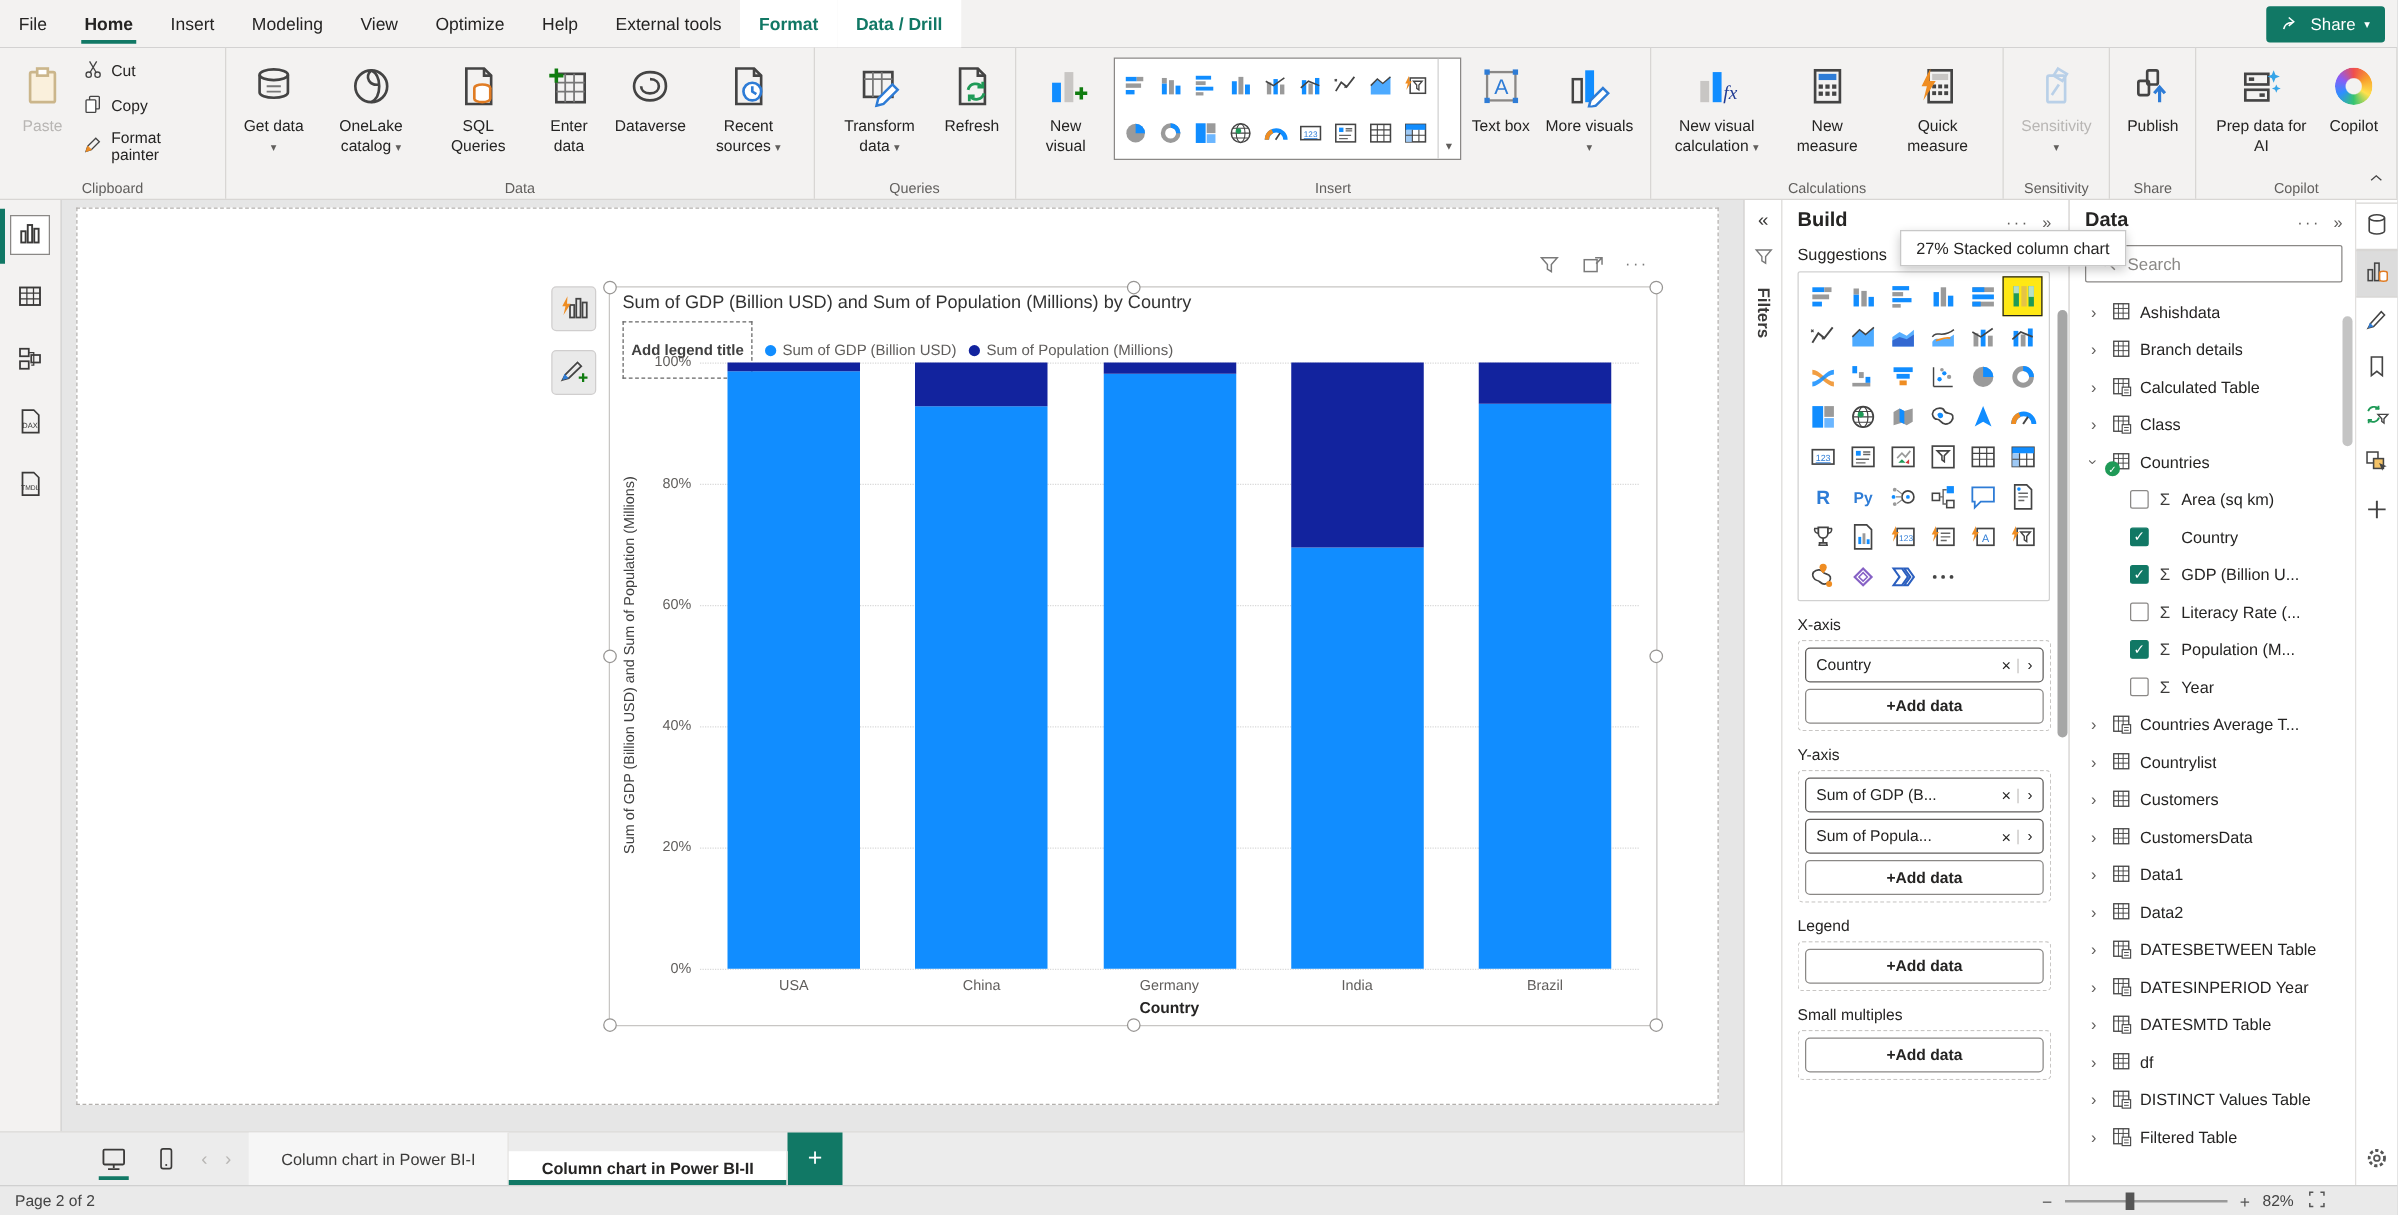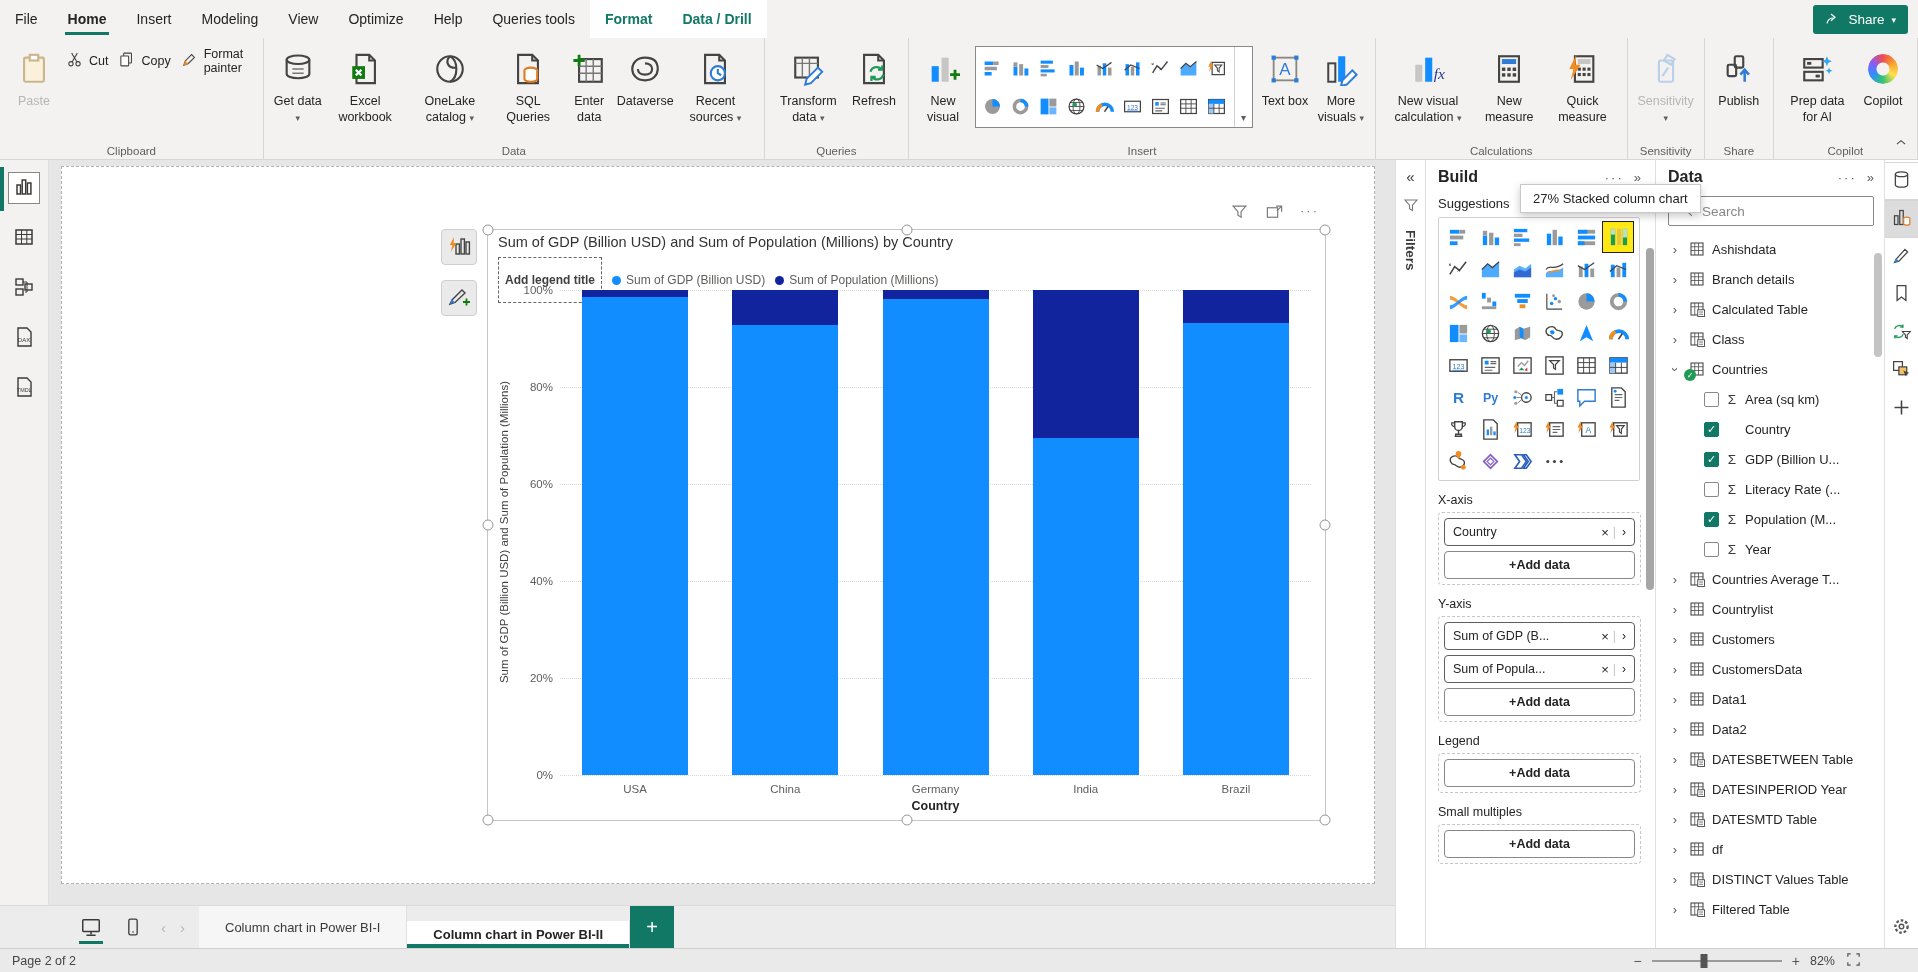--- a/index.html
+++ b/index.html
@@ -17,21 +17,21 @@
 
   
   .ribbon { position:absolute; left:0; top:38px; right:0; height:122px; background:#f3f2f1; border-bottom:1px solid #d8d6d4; display:flex; }
   .rgroup { position:relative; border-right:1px solid #d8d6d4; padding:6px 6px 18px 6px; display:flex; align-items:flex-start; }
   .rgroup-label { position:absolute; left:0; right:0; bottom:2px; text-align:center; font-size:11.5px; color:#605e5c; }
   .rbtn { width:auto; min-width:56px; max-width:92px; display:flex; flex-direction:column; align-items:center; gap:4px; padding:4px 4px; text-align:center; cursor:pointer; }
   .rbtn .ric { height:42px; display:flex; align-items:center; justify-content:center; }
   .rbtn .rlabel { font-size:12.5px; line-height:1.25; color:#252423; }
   .rbtn.disabled .rlabel { color:#b8b6b4; }
   .caret { font-size:9px; color:#605e5c; }
-  .clip-col { display:flex; flex-direction:row; gap:2px; justify-content:center; }
+  .clip-col { display:flex; flex-direction:column; gap:2px; justify-content:center; }
   .clip-item { display:flex; align-items:center; gap:6px; font-size:12.5px; padding:3px 4px; cursor:pointer; }
   .gallery-box { background:#fff; border:1px solid #8a8886; display:flex; align-items:stretch; margin:2px 4px; }
   .gallery-grid { display:grid; grid-template-columns:repeat(9,28px); grid-auto-rows:38px; padding:2px 3px; }
   .gallery-grid .cell, .bgallery .cell { display:flex; align-items:center; justify-content:center; cursor:pointer; }
   .gallery-chev { width:18px; border-left:1px solid #d1d1d1; display:flex; align-items:flex-end; justify-content:center; padding-bottom:4px; color:#605e5c; font-size:10px; }
   .ribbon-collapse { position:absolute; right:10px; bottom:6px; color:#444; cursor:pointer; }
   .copilot-circle { width:30px; height:30px; border-radius:50%; background:conic-gradient(#f04e4e,#f8a02c,#ffe14d,#35c46f,#2e8fff,#8a5cf6,#f04e4e); -webkit-mask:radial-gradient(circle at 50% 50%, transparent 6px, #000 7px); mask:radial-gradient(circle at 50% 50%, transparent 6px, #000 7px); display:inline-block; }
 
   
   .main { position:absolute; left:0; top:160px; right:0; bottom:24px; display:flex; }
@@ -140,21 +140,21 @@
 <div class="app">
 
   <div class="menubar">
       <div class="menu-item">File</div>
       <div class="menu-item active">Home</div>
       <div class="menu-item">Insert</div>
       <div class="menu-item">Modeling</div>
       <div class="menu-item">View</div>
       <div class="menu-item">Optimize</div>
       <div class="menu-item">Help</div>
-      <div class="menu-item">Queries tools</div>
+      <div class="menu-item">External tools</div>
       <div class="menu-item contextual">Format</div>
       <div class="menu-item contextual">Data / Drill</div>
       <div class="share-btn">
         <span><svg width="16" height="16" viewBox="0 0 24 24" xmlns="http://www.w3.org/2000/svg">
             <path d="M3 20c1-5 5-8 10-8" fill="none" stroke="#fff" stroke-width="1.8"></path>
             <path d="M9 6l6 5-6 5" fill="none" stroke="#fff" stroke-width="1.8"></path>
           </svg></span>
         <span>Share</span>
         <span style="font-size:9px;">▾</span>
       </div>
@@ -200,31 +200,20 @@
       <div class="rgroup">
         <div class="rbtn">
           <span class="ric">
             <svg width="34" height="34" viewBox="0 0 24 24" xmlns="http://www.w3.org/2000/svg">
               <ellipse cx="12" cy="5.5" rx="8" ry="3" fill="none" stroke="#444" stroke-width="1.5"></ellipse>
               <path d="M4 5.5v10c0 1.7 3.6 3 8 3s8-1.3 8-3v-10" fill="none" stroke="#444" stroke-width="1.5"></path>
               <path d="M8 12h8M8 15h8" stroke="#777" stroke-width="1"></path>
             </svg>
           </span>
           <span class="rlabel">Get data <span class="caret">▾</span></span>
-        </div>
-        <div class="rbtn">
-          <span class="ric">
-            <svg width="34" height="34" viewBox="0 0 24 24" xmlns="http://www.w3.org/2000/svg">
-              <path d="M6 2h9l4 4v16H6z" fill="none" stroke="#444" stroke-width="1.5"></path>
-              <path d="M15 2v4h4" fill="none" stroke="#444" stroke-width="1.5"></path>
-              <rect x="3" y="10" width="9" height="9" fill="#107c10"></rect>
-              <path d="M5.5 12.5l4 4m0-4l-4 4" stroke="#fff" stroke-width="1.5"></path>
-            </svg>
-          </span>
-          <span class="rlabel">Excel workbook</span>
         </div>
         <div class="rbtn">
           <span class="ric">
             <svg width="34" height="34" viewBox="0 0 24 24" xmlns="http://www.w3.org/2000/svg">
               <circle cx="12" cy="12" r="9" fill="none" stroke="#444" stroke-width="1.5"></circle>
               <path d="M12 3c6 3 6 15 0 18M12 3c-4 4-1 9 5 8" fill="none" stroke="#444" stroke-width="1.5"></path>
             </svg>
           </span>
           <span class="rlabel">OneLake catalog <span class="caret">▾</span></span>
         </div>

